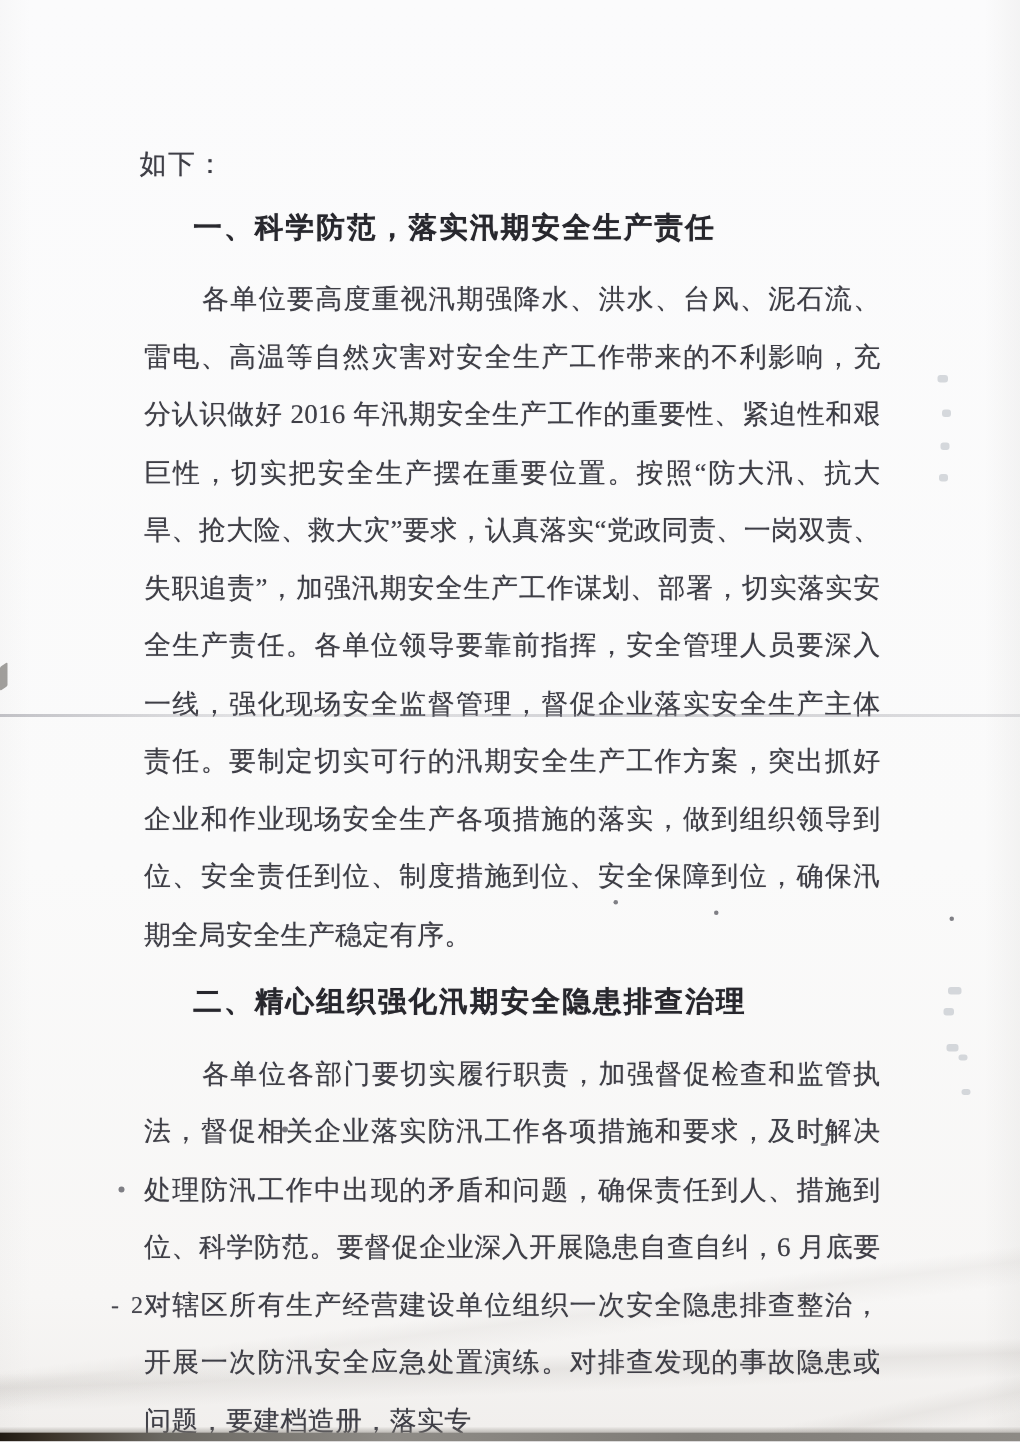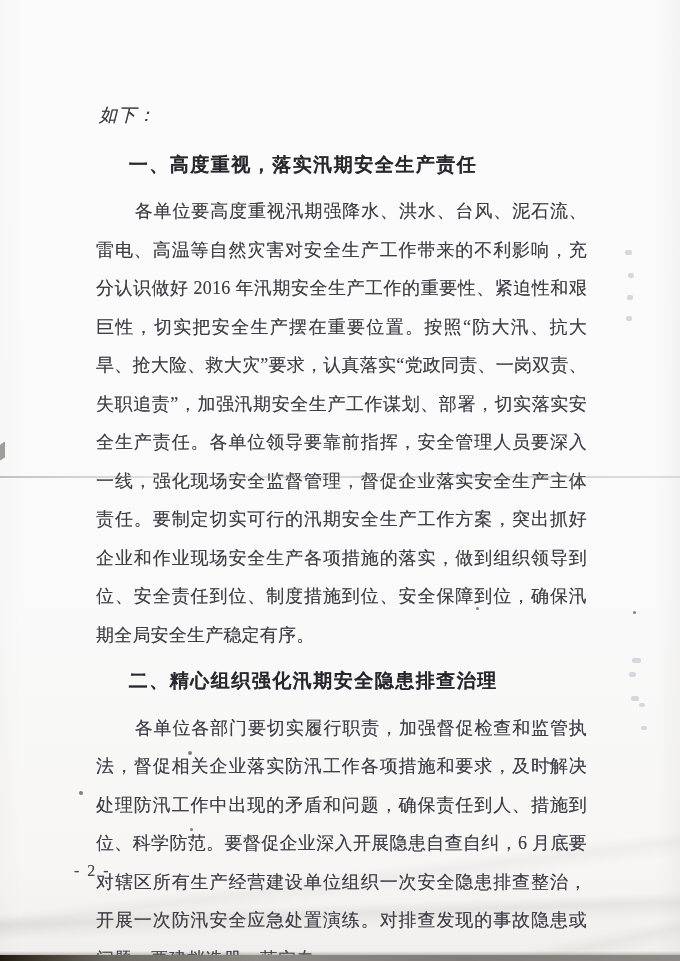--- a/index.html
+++ b/index.html
@@ -32,23 +32,22 @@
     position: absolute;
     left: 88px;
     top: 85px;
     width: 507px;
     color: #3e3e46;
     font-size: 18px;
     line-height: 38.5px;
     text-shadow: 0 0 0.5px rgba(62,62,70,0.55);
   }
   .intro-line {
-    margin: 11px;
+    margin: 5px;
     letter-spacing: 1px;
-    font-style: italic;
   }
   .sec-heading {
     margin: 4px 0 0 0;
     font-family: "Liberation Sans", sans-serif;
     font-size: 19px;
     line-height: 38.5px;
     font-weight: 700;
     color: #27272d;
     text-indent: 2.15em;
     letter-spacing: 1.5px;
@@ -130,21 +129,21 @@
 </head>
 <body>
 
 <div class="page">
 
   <div class="texture"></div>
 
   <div class="content">
     <p class="intro-line">如下：</p>
 
-    <h3 class="sec-heading">一、高度重视，落实汛期安全生产责任</h3>
+    <h3 class="sec-heading">一、科学防范，落实汛期安全生产责任</h3>
 
     <p class="sec-body">各单位要高度重视汛期强降水、洪水、台风、泥石流、雷电、高温等自然灾害对安全生产工作带来的不利影响，充分认识做好 2016 年汛期安全生产工作的重要性、紧迫性和艰巨性，切实把安全生产摆在重要位置。按照“防大汛、抗大旱、抢大险、救大灾”要求，认真落实“党政同责、一岗双责、失职追责”，加强汛期安全生产工作谋划、部署，切实落实安全生产责任。各单位领导要靠前指挥，安全管理人员要深入一线，强化现场安全监督管理，督促企业落实安全生产主体责任。要制定切实可行的汛期安全生产工作方案，突出抓好企业和作业现场安全生产各项措施的落实，做到组织领导到位、安全责任到位、制度措施到位、安全保障到位，确保汛期全局安全生产稳定有序。</p>
 
     <h3 class="sec-heading">二、精心组织强化汛期安全隐患排查治理</h3>
 
     <p class="sec-body">各单位各部门要切实履行职责，加强督促检查和监管执法，督促相关企业落实防汛工作各项措施和要求，及时解决处理防汛工作中出现的矛盾和问题，确保责任到人、措施到位、科学防范。要督促企业深入开展隐患自查自纠，6 月底要对辖区所有生产经营建设单位组织一次安全隐患排查整治，开展一次防汛安全应急处置演练。对排查发现的事故隐患或问题，要建档造册，落实专</p>
   </div>
 
   <div class="page-number">- 2 -</div>
 

